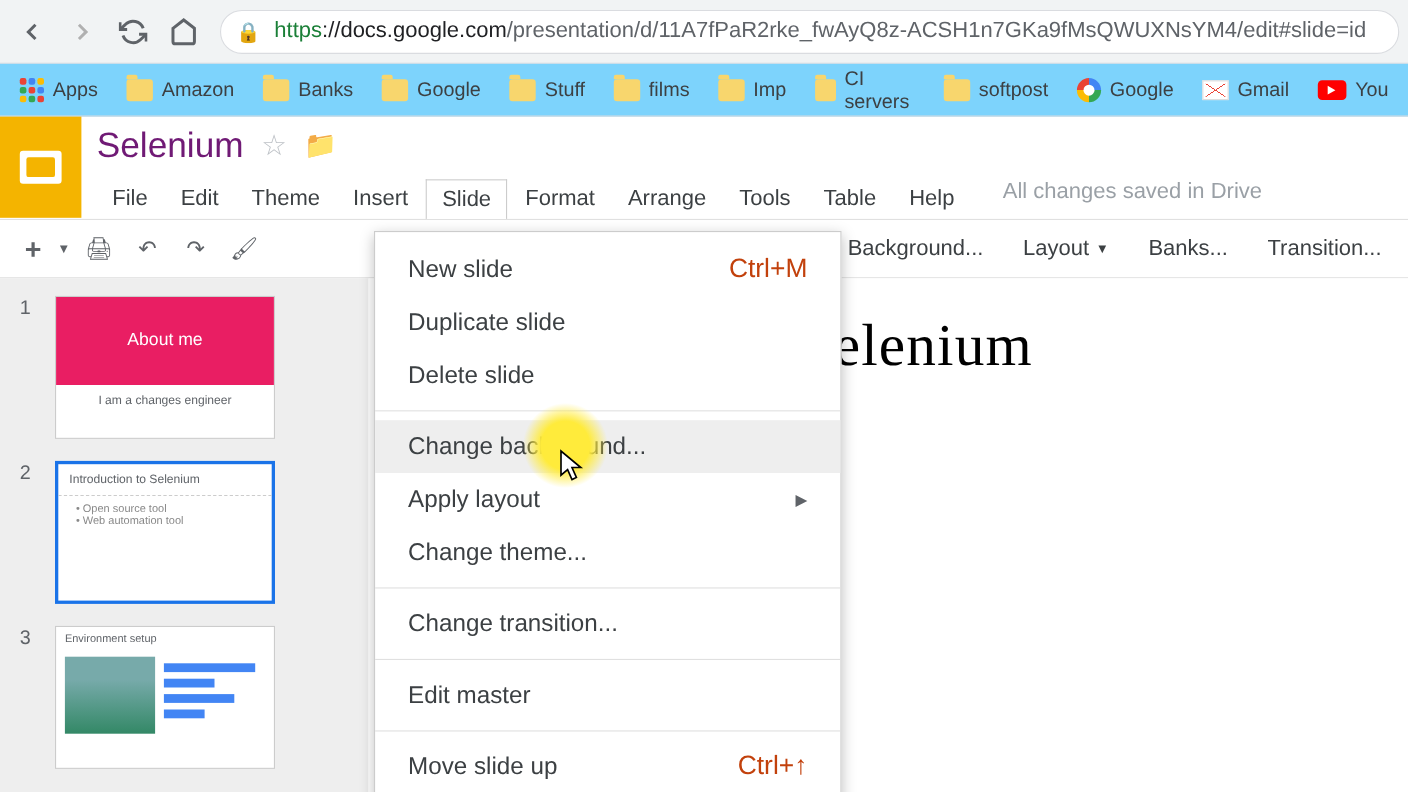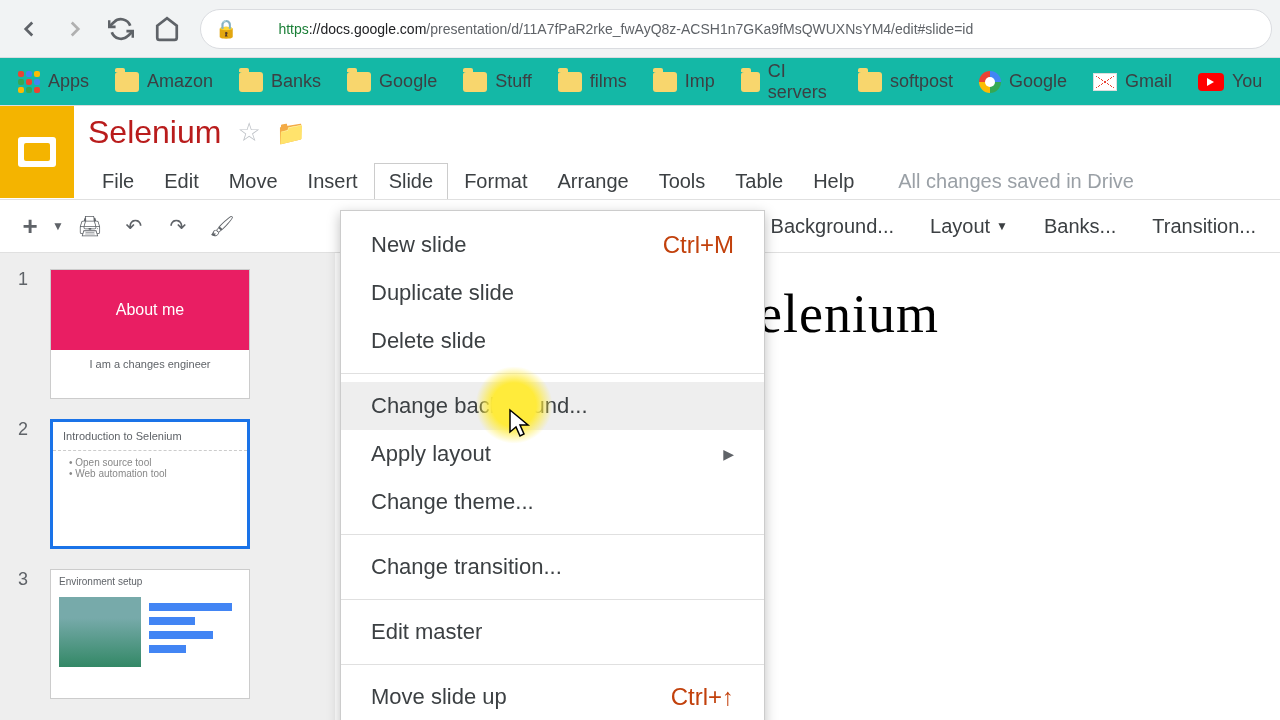--- a/index.html
+++ b/index.html
@@ -5,27 +5,27 @@
   * { margin: 0; padding: 0; box-sizing: border-box; font-family: Arial, sans-serif; }
   body { width: 1280px; height: 720px; background: #fff; overflow: hidden; position: relative; }
 
   
   .browser-bar { height: 58px; background: #f1f3f4; display: flex; align-items: center; padding: 0 8px; border-bottom: 1px solid #dadce0; }
   .nav-btns { display: flex; gap: 4px; align-items: center; }
   .nav-btn { width: 42px; height: 42px; display: flex; align-items: center; justify-content: center; color: #5f6368; border-radius: 50%; }
   .nav-btn.disabled { color: #b0b0b0; }
   .url-bar { flex: 1; margin-left: 12px; background: #fff; border: 1px solid #dadce0; border-radius: 24px; height: 40px; display: flex; align-items: center; padding: 0 14px; }
   .lock { color: #1a7f37; margin-right: 12px; font-size: 18px; }
-  .url { font-size: 14px; color: #202124; white-space: nowrap; margin-left: 29px; }
+  .url { font-size: 20px; color: #202124; white-space: nowrap; }
   .url .https { color: #1a7f37; }
   .url .domain { color: #202124; }
   .url .path { color: #5f6368; }
 
   
-  .bookmarks { height: 48px; background: #14b8a6; display: flex; align-items: center; padding: 0 10px; gap: 10px; border-bottom: 1px solid #dadce0; }
+  .bookmarks { height: 48px; background: #7dd3fc; display: flex; align-items: center; padding: 0 10px; gap: 10px; border-bottom: 1px solid #dadce0; }
   .bm { display: flex; align-items: center; gap: 8px; font-size: 18px; color: #3c4043; padding: 4px 8px; }
   .bm-apps { width: 22px; height: 22px; display: grid; grid-template-columns: repeat(3,1fr); grid-template-rows: repeat(3,1fr); gap: 2px; }
   .bm-apps span { background: #ea4335; border-radius: 2px; }
   .bm-apps span:nth-child(2){background:#4285f4}.bm-apps span:nth-child(3){background:#fbbc04}
   .bm-apps span:nth-child(4){background:#34a853}.bm-apps span:nth-child(5){background:#ea4335}
   .bm-apps span:nth-child(6){background:#4285f4}.bm-apps span:nth-child(7){background:#fbbc04}
   .bm-apps span:nth-child(8){background:#34a853}.bm-apps span:nth-child(9){background:#ea4335}
   .folder-icon { width: 24px; height: 20px; background: #f8d66d; border-radius: 3px; position: relative; }
   .folder-icon::before { content:''; position:absolute; top:-4px; left:0; width:10px; height:4px; background:#f8d66d; border-radius:2px 2px 0 0; }
   .g-icon { width:22px; height:22px; border-radius:50%; background:conic-gradient(#4285f4 0 25%, #34a853 0 50%, #fbbc04 0 75%, #ea4335 0); display:flex; align-items:center; justify-content:center; }
@@ -35,24 +35,24 @@
   .yt-icon{width:26px;height:18px;background:#ff0000;border-radius:4px;display:flex;align-items:center;justify-content:center;}
   .yt-icon::after{content:'';border-left:7px solid #fff;border-top:4px solid transparent;border-bottom:4px solid transparent;}
 
   
   .app-header { display: flex; }
   .logo-area { width: 74px; height: 92px; background: #f4b400; display: flex; align-items: center; justify-content: center; }
   .slides-logo { width: 38px; height: 30px; background: #fff; border-radius: 3px; position: relative; }
   .slides-logo::after{content:'';position:absolute;inset:6px 6px;background:#f4b400;border-radius:2px;}
   .doc-info { flex: 1; padding: 8px 14px 0; }
   .doc-title-row { display: flex; align-items: center; gap: 16px; }
-  .doc-title { font-size: 32px; color: #b91c1c; font-weight: 400; }
+  .doc-title { font-size: 32px; color: #701a75; font-weight: 400; }
   .star { color: #bdc1c6; font-size: 26px; }
   .folder-move { color: #5f6368; font-size: 24px; }
-  .menu-bar { display: flex; gap: 2px; margin-top: 12px; align-items: center; }
+  .menu-bar { display: flex; gap: 2px; margin-top: 12px; }
   .menu-item { padding: 6px 14px; font-size: 20px; color: #3c4043; cursor: pointer; }
   .menu-item.active { background:#fff; border:1px solid #ccc; border-bottom:none; position:relative; z-index:30; }
   .save-status { font-size: 20px; color: #9aa0a6; margin-left: 28px; }
 
   
   .toolbar { height: 54px; border-top: 1px solid #e0e0e0; border-bottom: 1px solid #e0e0e0; display: flex; align-items: center; padding: 0 10px; gap: 4px; }
   .tb-group { display:flex; align-items:center; }
   .tb-btn { width: 40px; height: 40px; display: flex; align-items: center; justify-content: center; color: #5f6368; font-size: 20px; }
   .tb-plus { font-size: 26px; font-weight: bold; }
   .tb-dd { width: 16px; font-size: 12px; }
@@ -199,21 +199,21 @@
   </div>
   <div class="doc-info">
     <div class="doc-title-row">
       <span class="doc-title">Selenium</span>
       <span class="star">☆</span>
       <span class="folder-move">📁</span>
     </div>
     <div class="menu-bar">
       <div class="menu-item">File</div>
       <div class="menu-item">Edit</div>
-      <div class="menu-item">Move</div>
+      <div class="menu-item">Theme</div>
       <div class="menu-item">Insert</div>
       <div class="menu-item active">Slide</div>
       <div class="menu-item">Format</div>
       <div class="menu-item">Arrange</div>
       <div class="menu-item">Tools</div>
       <div class="menu-item">Table</div>
       <div class="menu-item">Help</div>
       <div class="save-status">All changes saved in Drive</div>
     </div>
   </div>

